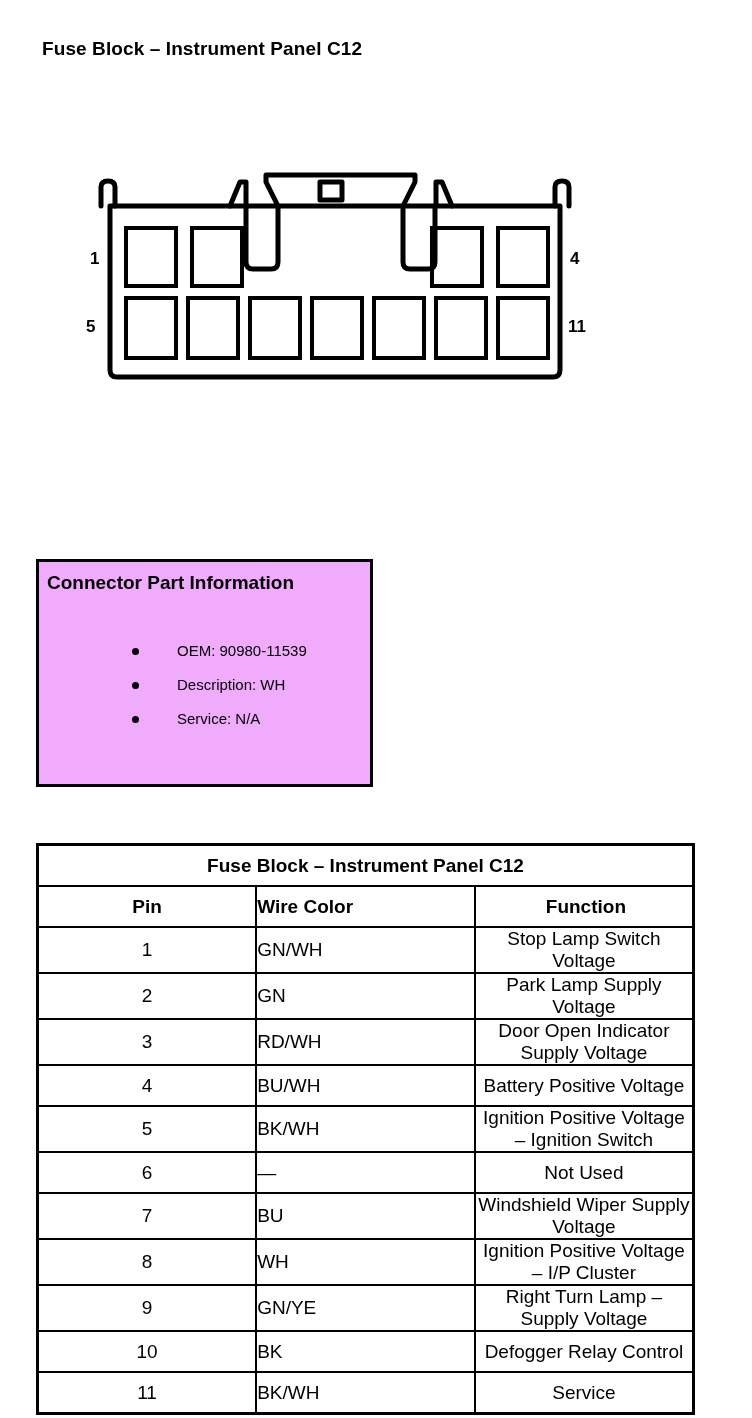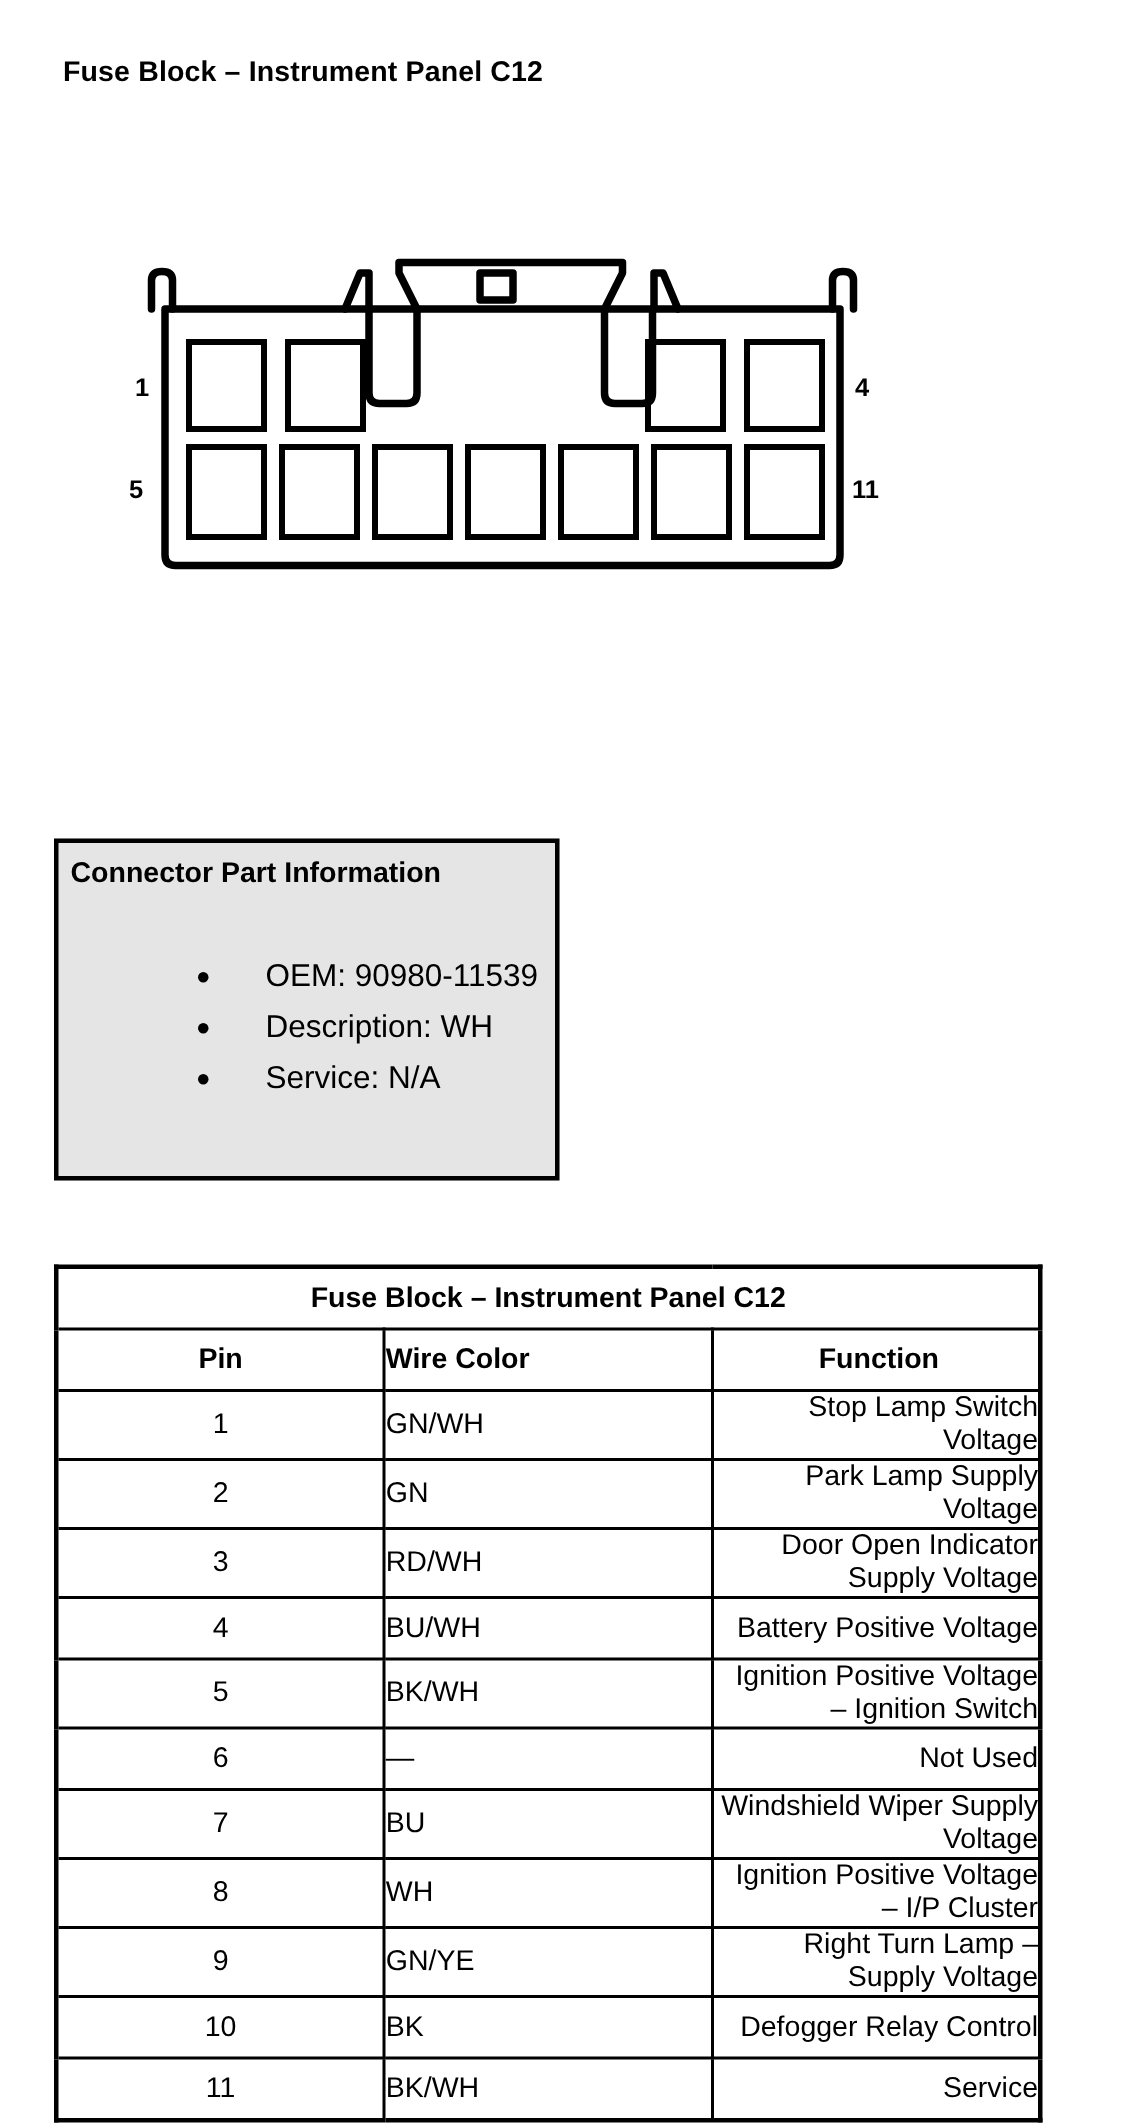--- a/index.html
+++ b/index.html
@@ -51,41 +51,41 @@
 
   
   .part-info-box {
     position: absolute;
     left: 36px;
     top: 559px;
     width: 337px;
     height: 228px;
     border: 3px solid #000;
     box-sizing: border-box;
-    background: #e5e5e5;
+    background: #f0abfc;
   }
   .part-info-title {
     position: absolute;
     left: 8px;
     top: 10px;
     font-size: 19px;
     font-weight: bold;
     white-space: nowrap;
   }
   .part-info-list {
     position: absolute;
     left: 0;
     top: 72px;
     margin: 0;
     padding: 0;
     list-style: none;
   }
   .part-info-item {
     position: relative;
-    font-size: 21px;
+    font-size: 15px;
     line-height: 34px;
     padding-left: 138px;
     white-space: nowrap;
   }
   .bullet-dot {
     position: absolute;
     left: 93px;
     top: 14px;
     width: 7px;
     height: 7px;
@@ -109,21 +109,21 @@
   table.pinout td {
     border: 2px solid #000;
     padding: 0;
     height: 39px;
     font-size: 19px;
     vertical-align: middle;
   }
   table.pinout .outer-top td { border-top-width: 3px; }
   .col-pin   { width: 50px;  text-align: center; }
   .col-wire  { width: 141px; }
-  .col-func  { width: 468px; text-align: right; padding-left: 7px; }
+  .col-func  { width: 468px; text-align: center; padding-left: 7px; }
 
   .table-caption-cell {
     text-align: center;
     font-weight: bold;
     font-size: 19px;
     height: 40px;
   }
   .header-cell {
     font-weight: bold;
     font-size: 19px;

